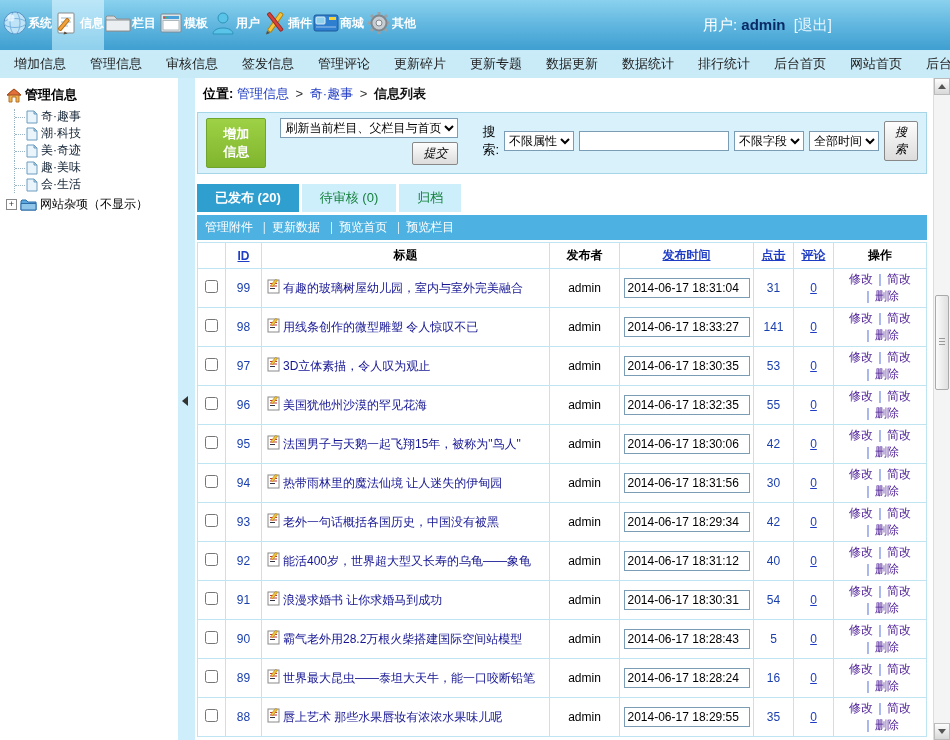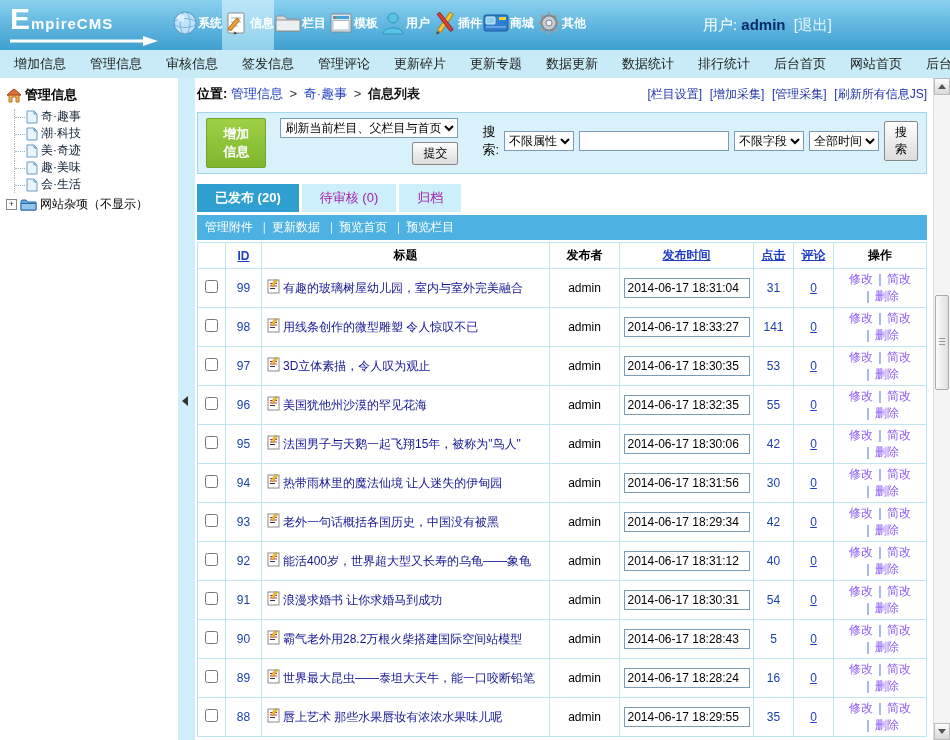--- a/index.html
+++ b/index.html
@@ -39,42 +39,42 @@
   .tree-item svg { margin-right:3px; flex:0 0 auto; }
   .folder-row { display:flex; align-items:center; font-size:12px; color:#000; margin-top:3px; cursor:pointer; }
   .plusbox { width:11px; height:11px; border:1px solid #888; background:#fff; font-size:9px; line-height:9px;
     text-align:center; color:#333; margin-right:3px; }
   .splitter { width:17px; background:#cfeefb; position:relative; }
   .collapse-arrow { position:absolute; top:318px; left:4px; width:0; height:0;
     border-top:5px solid transparent; border-bottom:5px solid transparent; border-right:6px solid #333; cursor:pointer; }
 
   
   .main { flex:1; min-width:0; }
-  .crumb-row { display:flex; justify-content:space-between; align-items:center; padding:7px 6px 5px 2px; font-size:13px; }
+  .crumb-row { display:flex; justify-content:space-between; align-items:center; padding:7px 6px 5px 8px; font-size:13px; }
   .crumb-label { color:#000; font-weight:bold; }
   .crumb-link { color:#1f3cc4; cursor:pointer; }
   .crumb-sep { color:#333; margin:0 3px; }
   .crumb-current { color:#111; font-weight:bold; }
   .crumb-actions span { color:#2233aa; font-size:12px; margin-left:4px; cursor:pointer; }
 
   .filter-panel { margin:4px 6px 0 2px; background:#d9f1fb; border:1px solid #a5d6e8;
     display:flex; align-items:flex-start; padding:5px 8px; min-height:48px; }
   .add-btn { align-self:center; background:linear-gradient(180deg,#9ed145,#7fb52e); border:1px solid #6fa52c;
     color:#fff; font-weight:bold; font-size:13px; padding:6px 12px; border-radius:2px; cursor:pointer; }
   .refresh-group { display:flex; flex-direction:column; align-items:flex-end; margin-left:14px; }
   select { font-size:12px; height:20px; border:1px solid #7a9db5; background:#fff; }
   .btn { font-size:12px; border:1px solid #888; background:linear-gradient(180deg,#fdfdfd,#dcdcdc);
-    padding:2px 10px; margin-top:4px; cursor:pointer; border-radius:2px; }
+    padding:2px 10px; margin-top:4px; cursor:pointer; border-radius:2px;font-style:italic; }
   .search-group { margin-left:auto; display:flex; align-items:center; gap:5px; margin-top:3px;padding-left:24px; }
   .search-label { font-size:13px; color:#000; }
   .search-input { width:150px; height:20px; border:1px solid #7a9db5; font-size:12px; padding:1px 3px; }
   .search-group .btn { margin-top:0; }
 
   .tabs { margin:10px 0 0 2px; display:flex; gap:3px; }
-  .tab { font-size:13px; padding:5px 18px; background:#cdeefb; color:#a21caf; cursor:pointer; }
+  .tab { font-size:13px; padding:5px 18px; background:#cdeefb; color:#15803d; cursor:pointer; }
   .tab.active { background:#2f9fd0; color:#fff; font-weight:bold; }
 
   .toolbar { margin:3px 6px 0 2px; background:#4db2e2; color:#fff; font-size:12px;
     display:flex; justify-content:space-between; padding:4px 8px; }
   .toolbar span { cursor:pointer; white-space:nowrap; }
   .toolbar .tb-left span + span::before, .toolbar .tb-right span + span::before
     { content:"｜"; margin:0 2px; cursor:default; }
 
   table.grid { width:calc(100% - 8px); margin:2px 6px 0 2px; border-collapse:collapse;
     border:1px solid #aadcee; table-layout:fixed; }
@@ -82,47 +82,40 @@
   .grid th.link { color:#1f3cc4; text-decoration:underline; cursor:pointer; }
   .grid td { font-size:12px; border:1px solid #bfe4f2; height:31px; padding:2px 3px; background:#fff; text-align:center; }
   td.title-cell { text-align:left; }
   .title-link { color:#151593; cursor:pointer; }
   .doc-icon { vertical-align:-2px; margin:0 3px 0 2px; }
   .id-val { color:#1a3fae; }
   .clicks { color:#1a3fae; }
   .comment-link { color:#1f3cc4; text-decoration:underline; cursor:pointer; }
   .time-input { width:126px; height:20px; border:1px solid #7a9db5; font-size:12px; padding:1px 3px;
     font-family:"Liberation Sans","DejaVu Sans",sans-serif; }
-  .action-link { color:#8b5cf6; cursor:pointer; white-space:nowrap; }
+  .action-link { color:#4c1d95; cursor:pointer; white-space:nowrap; }
   .actions span + span::before { content:"｜"; color:#2244cc; margin:0 1px; cursor:default; }
   .grid input[type=checkbox] { width:13px; height:13px; }
 
   
   .scrollbar { width:17px; background:#f4f4f4; border-left:1px solid #ddd; display:flex; flex-direction:column; }
   .sb-btn { height:17px; background:linear-gradient(180deg,#fdfdfd,#d8d8d8); border:1px solid #bbb;
     display:flex; align-items:center; justify-content:center; cursor:pointer; }
   .tri-up { width:0; height:0; border-left:4px solid transparent; border-right:4px solid transparent; border-bottom:5px solid #555; }
   .tri-down { width:0; height:0; border-left:4px solid transparent; border-right:4px solid transparent; border-top:5px solid #555; }
   .sb-track { flex:1; position:relative; }
   .sb-thumb { position:absolute; top:200px; left:1px; right:1px; height:95px;
     background:linear-gradient(90deg,#fbfbfb,#dfdfdf); border:1px solid #aaa; border-radius:2px; cursor:grab; }
   .sb-thumb::after { content:""; display:block; margin:42px 3px 0; border-top:1px solid #999;
     box-shadow:0 3px 0 #999, 0 6px 0 #999; }
 </style>
 </head>
 <body>
 
 <div class="header">
-  <div class="logo">
-    <div class="logo-text"><span class="big-e">E</span><span class="rest">mpireCMS</span></div>
-    <svg class="logo-arrow" width="150" height="10" viewBox="0 0 150 10">
-      <line x1="0" y1="5" x2="135" y2="5" stroke="#fff" stroke-width="3"></line>
-      <polygon points="133,0 148,5 133,10" fill="#fff"></polygon>
-    </svg>
-  </div>
   <div class="nav">
     <div class="nav-item">
       <span class="nav-icon">
         <svg width="26" height="26" viewBox="0 0 26 26">
             <circle cx="13" cy="13" r="11" fill="#bfe3f7" stroke="#5290c2"></circle>
             <ellipse cx="13" cy="13" rx="5" ry="11" fill="none" stroke="#79b4de"></ellipse>
             <ellipse cx="13" cy="13" rx="11" ry="4.5" fill="none" stroke="#79b4de"></ellipse>
             <circle cx="9" cy="8" r="3.5" fill="#e8f6ff" opacity="0.8"></circle>
           </svg>
       </span>
@@ -317,31 +310,20 @@
 
   <div class="main">
     <div class="crumb-row">
       <div>
         <span class="crumb-label">位置:</span>
         <span class="crumb-link">管理信息</span>
         <span class="crumb-sep">&gt;</span>
         <span class="crumb-link">奇·趣事</span>
         <span class="crumb-sep">&gt;</span>
         <span class="crumb-current">信息列表</span>
-      </div>
-      <div class="crumb-actions">
-        
-          <span>[栏目设置]</span>
-        
-          <span>[增加采集]</span>
-        
-          <span>[管理采集]</span>
-        
-          <span>[刷新所有信息JS]</span>
-        
       </div>
     </div>
 
     <div class="filter-panel">
       <button class="add-btn">增加信息</button>
       <div class="refresh-group">
         <select>
           <option>刷新当前栏目、父栏目与首页</option>
         </select>
         <button class="btn">提交</button>

